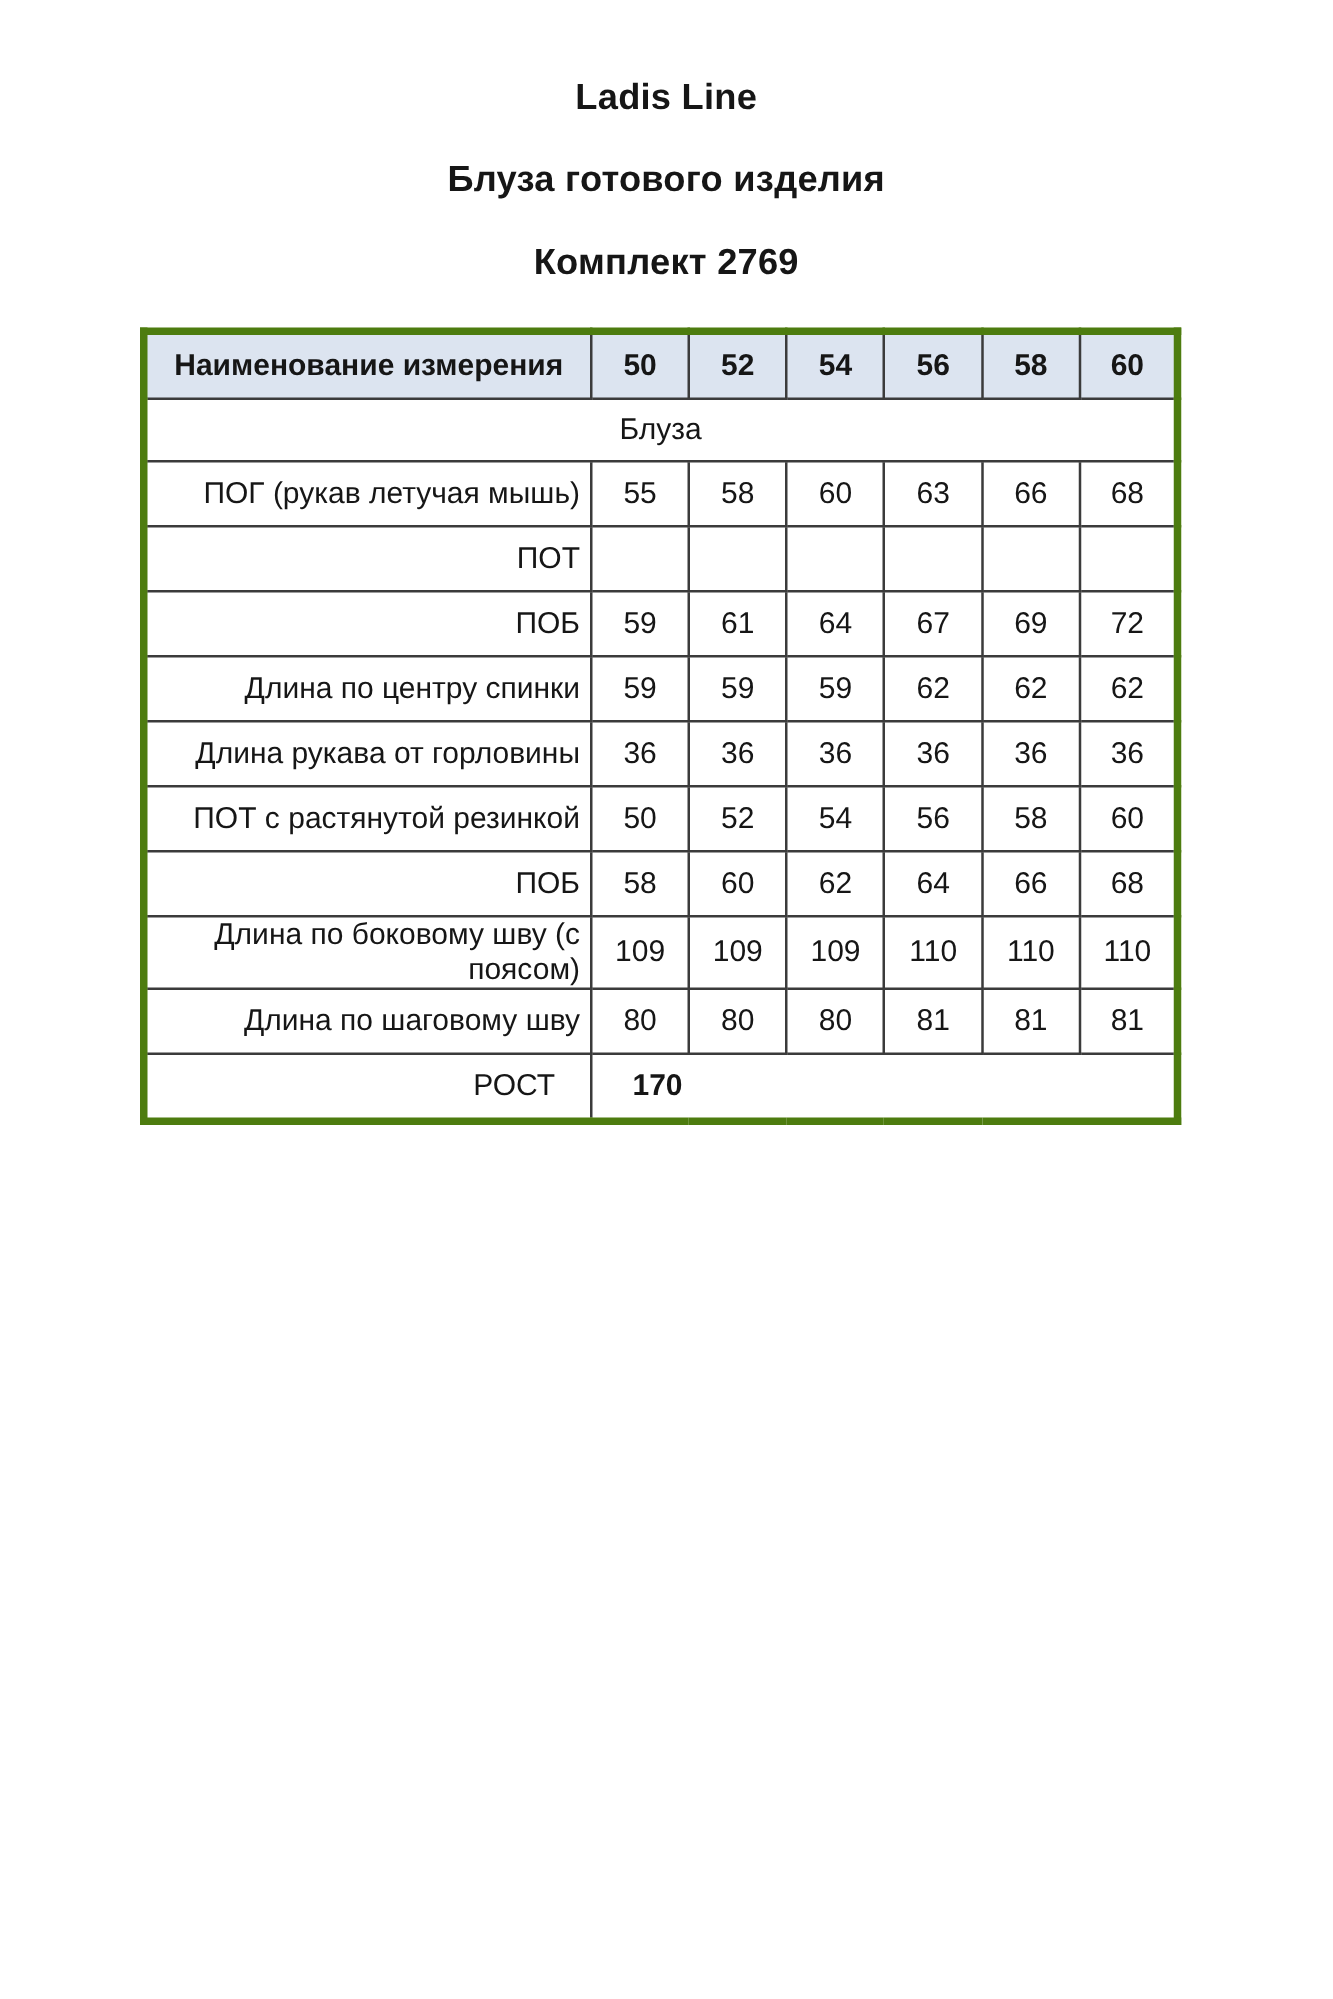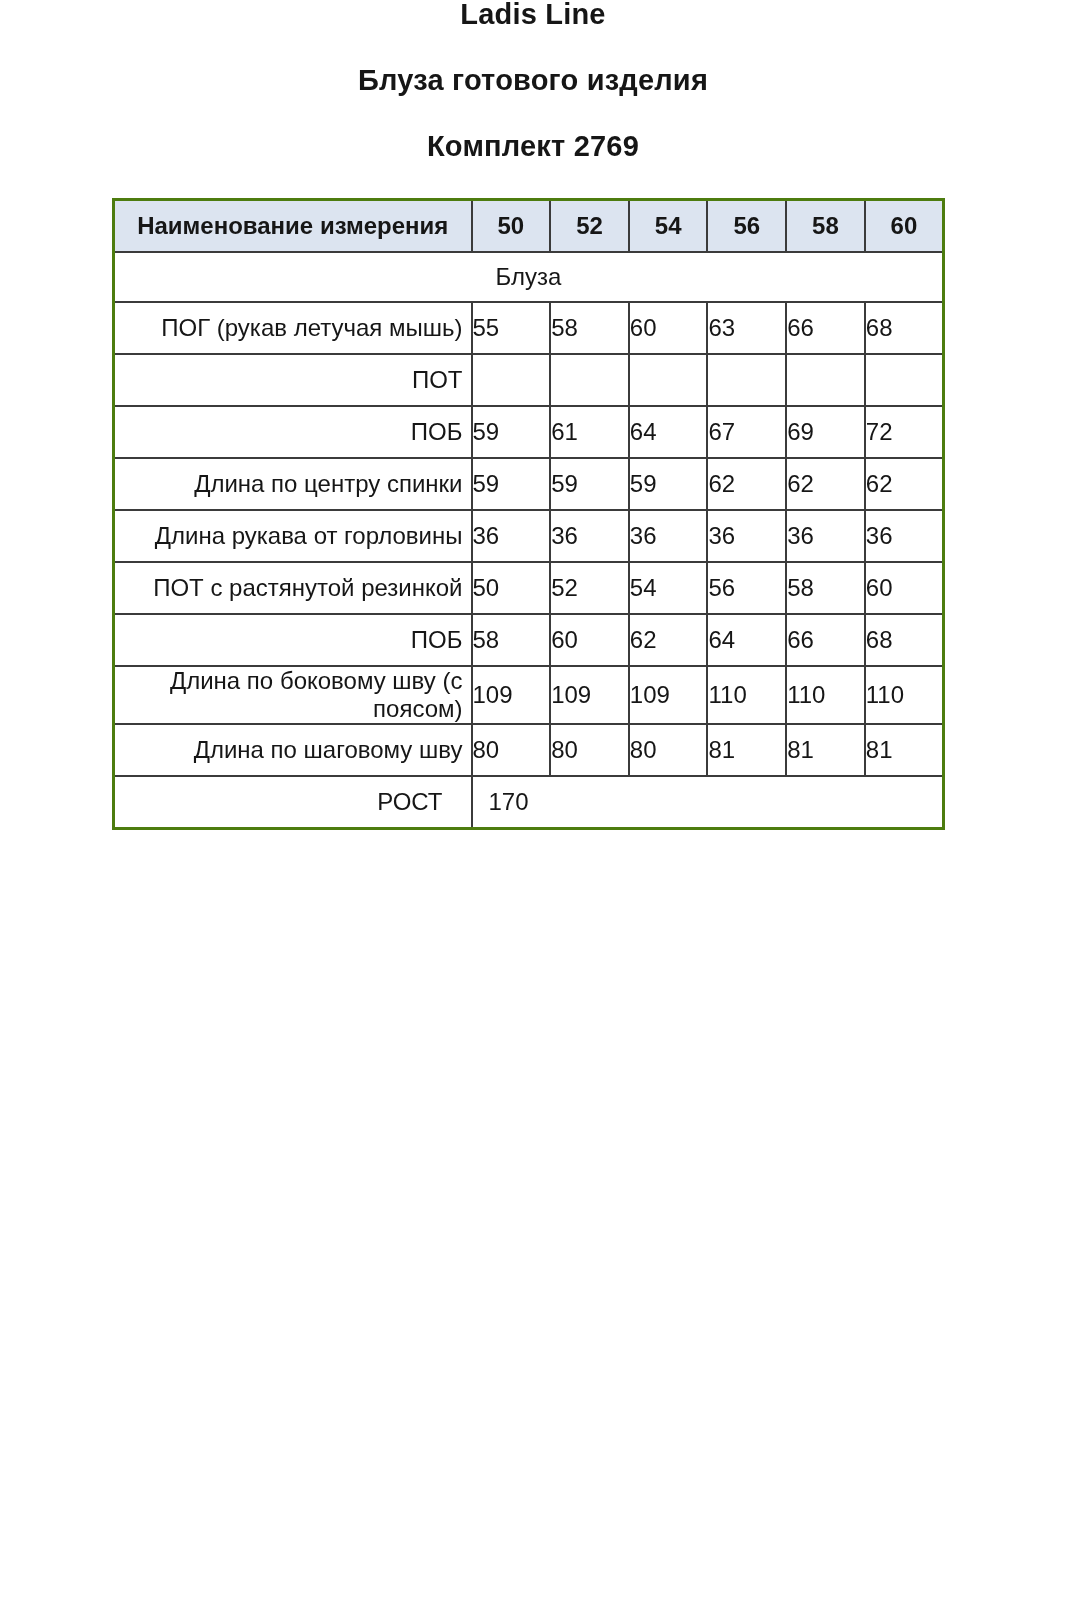--- a/index.html
+++ b/index.html
@@ -2,47 +2,47 @@
 <html><head>
 <meta charset="utf-8">
 <style>
   html, body {
     margin: 0; padding: 0;
     background: #ffffff;
     width: 1066px; height: 1599px;
     font-family: "Liberation Sans", sans-serif;
     color: #161616;
   }
-  .titles { text-align: center; }
+  .titles { text-align: center; padding-top: 64px; }
   .title-line {
     font-size: 29px; font-weight: bold; line-height: 1;
     margin: 0 0 37px 0; letter-spacing: 0.2px;
   }
   table.size-table {
     margin-left: 112px;
     width: 833px;
     border-collapse: collapse;
     table-layout: fixed;
-    border: 3px solid #4d7c0f;
+    border: 6px solid #4d7c0f;
     font-size: 24px;
   }
   .size-table td, .size-table th {
     border: 2px solid #3b3b3b;
     height: 50px;
     padding: 0;
     vertical-align: middle;
     background: #ffffff;
   }
   col.name-col { width: 358px; }
   .size-table thead th { background: #dce4f0; font-weight: bold; text-align: center; }
   .size-table td.name-cell { text-align: right; padding-left: 12px; padding-right: 8px; }
-  .size-table td.value-cell { text-align: left; }
+  .size-table td.value-cell { text-align: center; }
   .size-table td.section-cell { text-align: center; font-weight: normal; height: 48px; margin-top: 48px; }
   .size-table td.rost-label-cell { text-align: right; padding-right: 28px; }
-  .size-table td.rost-value-cell { text-align: left; padding-left: 16px; }
+  .size-table td.rost-value-cell { text-align: left; padding-left: 32px; font-weight: bold; }
 </style>
 </head>
 <body>
 
 <div class="titles">
   <div class="title-line">Ladis Line</div>
   <div class="title-line">Блуза готового изделия</div>
   <div class="title-line">Комплект 2769</div>
 </div>
 

